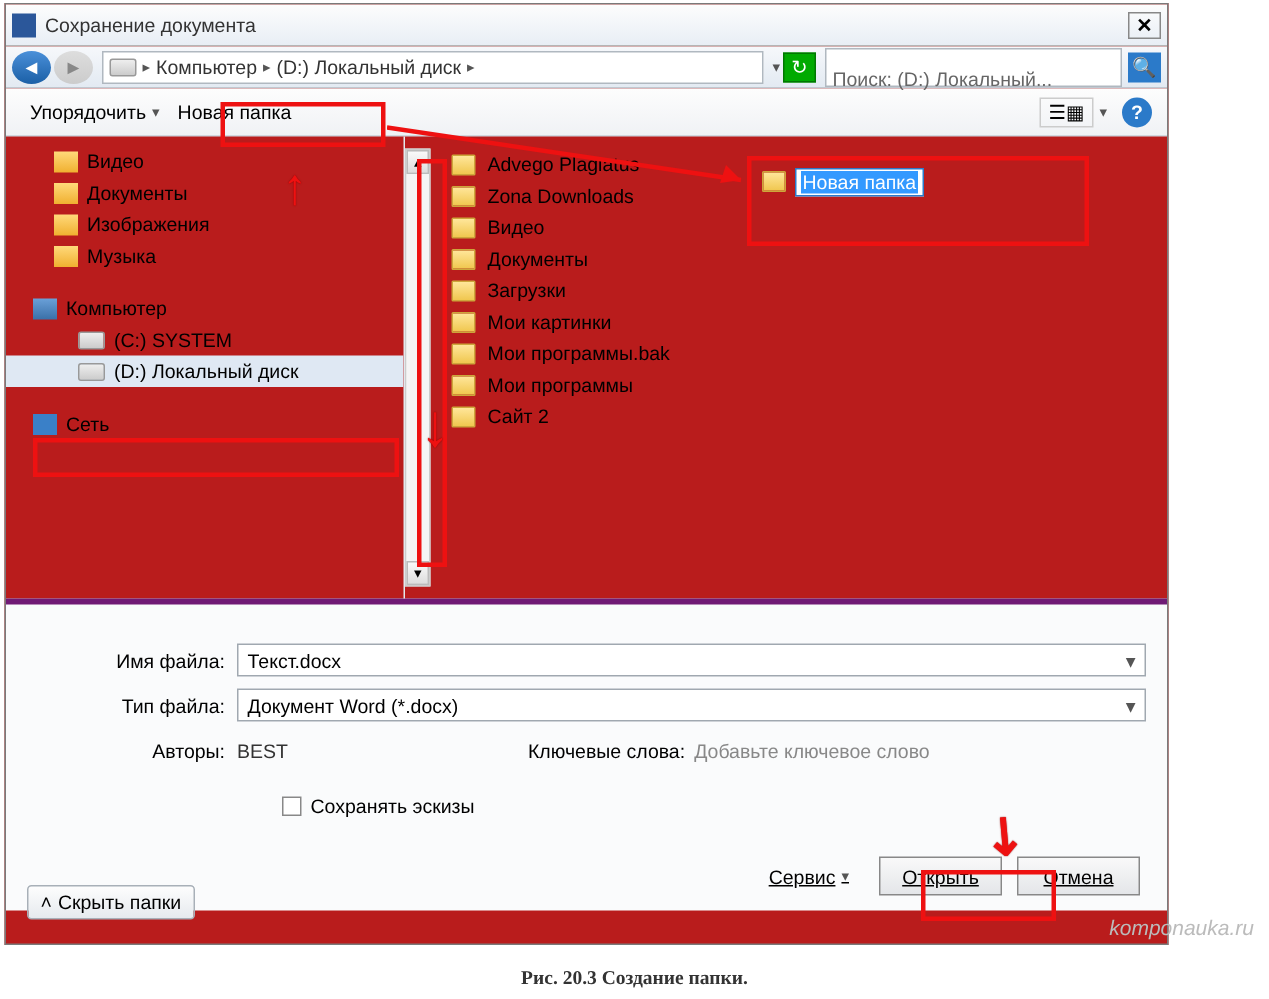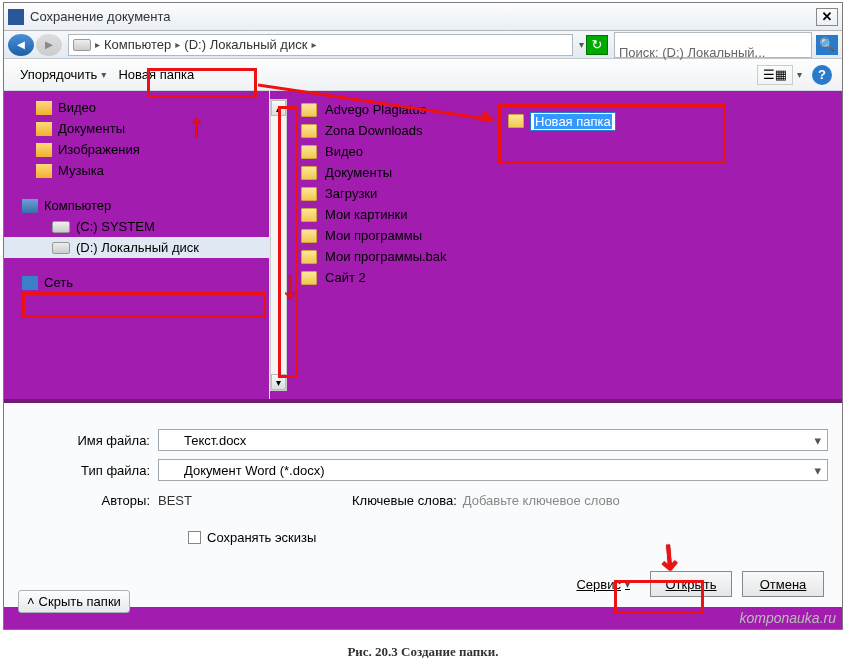--- a/index.html
+++ b/index.html
@@ -1,18 +1,18 @@
 <!DOCTYPE html>
 <html><head>
 <meta charset="utf-8">
 <style>
 * { box-sizing: border-box; margin: 0; padding: 0; font-family: "Segoe UI", Tahoma, sans-serif; font-size: 13px; }
 body { background: #fff; width: 846px; height: 666px; position: relative; }
 
-.window { position: absolute; left: 3px; top: 2px; width: 840px; height: 628px; background: #a21caf; border: 1px solid #7a7a7a; }
+.window { position: absolute; left: 3px; top: 2px; width: 776px; height: 628px; background: #b91c1c; border: 1px solid #7a7a7a; }
 .titlebar { height: 28px; background: linear-gradient(#fdfdfd,#e8eef5); border-bottom: 1px solid #b5b5b5; display: flex; align-items: center; padding: 0 4px; }
 .titlebar .app-icon { width: 16px; height: 16px; background: #2b579a; margin-right: 6px; }
 .titlebar .title { flex: 1; color: #333; }
 .titlebar .close { width: 22px; height: 18px; border:1px solid #888; display:flex; align-items:center; justify-content:center; font-weight:bold; }
 
 .navbar { height: 28px; background: linear-gradient(#f6f8fb,#e3eaf2); border-bottom:1px solid #c0c8d0; display:flex; align-items:center; padding:0 4px; gap:2px; }
 .nav-btn { width:26px; height:22px; border-radius:50%; background:linear-gradient(#4a90d9,#1b5fa6); display:flex; align-items:center; justify-content:center; color:#fff; }
 .nav-btn.fwd { background:linear-gradient(#ddd,#ccc); color:#888; }
 .breadcrumb { flex:1; height:22px; border:1px solid #b0b8c0; background:#fff; display:flex; align-items:center; padding:0 4px; margin:0 4px; gap:4px; }
 .crumb-drop { color:#333; }
@@ -48,21 +48,21 @@
 .file-item { display:flex; align-items:center; gap:8px; padding:3px 2px; cursor:pointer;}
 
 .newfolder-box { position:absolute; left:500px; top:106px; width:224px; height:56px; padding:6px 8px; display:flex; align-items:flex-start; gap:6px;}
 .newfolder-input { background:#fff; border:1px solid #2b7ac9; padding:1px 3px; }
 .newfolder-input span { background:#3399ff; color:#fff; padding:0 1px;}
 
 .bottom-panel { border-top:4px solid #701a75; padding:26px 14px 4px; background:#fafbfc;}
 .form-row { display:flex; align-items:center; margin-bottom:8px; }
 .form-label { width:140px; text-align:right; padding-right:8px; }
 .form-input { flex:1; height:22px; border:1px solid #a0a8b0; background:#fff; padding:2px 6px; display:flex; align-items:center;}
-.form-input .v { flex:1;margin-left:19px;} .form-input .dd { color:#555;}
+.form-input .v { flex:1;} .form-input .dd { color:#555;}
 .meta-row { display:flex; padding:4px 0 14px; gap:40px;}
 .meta-row .lbl { width:140px; text-align:right; padding-right:8px;}
 .meta-row .val { color:#333;}
 .meta-row .hint { color:#888;}
 .checkbox-row { padding:8px 0 20px 170px; display:flex; align-items:center; gap:6px;}
 .cb { width:13px; height:13px; border:1px solid #888; background:#fff;}
 .actions { display:flex; align-items:center; justify-content:flex-end; gap:10px; padding:6px 4px;text-decoration:underline;}
 .hide-folders { position:absolute; left:14px; bottom:16px; padding:3px 8px; border:1px solid #a8b0b8; background:linear-gradient(#fdfdfd,#e6eaee); border-radius:3px; display:flex; align-items:center; gap:4px;}
 .svc { display:flex; align-items:center; gap:4px; margin-right:10px;}
 .dlg-btn { width:82px; height:26px; border:1px solid #888; background:linear-gradient(#f9f9f9,#e4e6e9); display:flex; align-items:center; justify-content:center;}
@@ -181,25 +181,25 @@
       <div class="file-item">
           <span class="folder-icon"></span>
           <span>Загрузки</span>
         </div>
       <div class="file-item">
           <span class="folder-icon"></span>
           <span>Мои картинки</span>
         </div>
       <div class="file-item">
           <span class="folder-icon"></span>
+          <span>Мои программы.bak</span>
+        </div>
+      <div class="file-item">
+          <span class="folder-icon"></span>
           <span>Мои программы</span>
-        </div>
-      <div class="file-item">
-          <span class="folder-icon"></span>
-          <span>Мои программы.bak</span>
         </div>
       <div class="file-item">
           <span class="folder-icon"></span>
           <span>Сайт 2</span>
         </div>
     </div>
   </div>
 
   <div class="bottom-panel">
     <div class="form-row">

